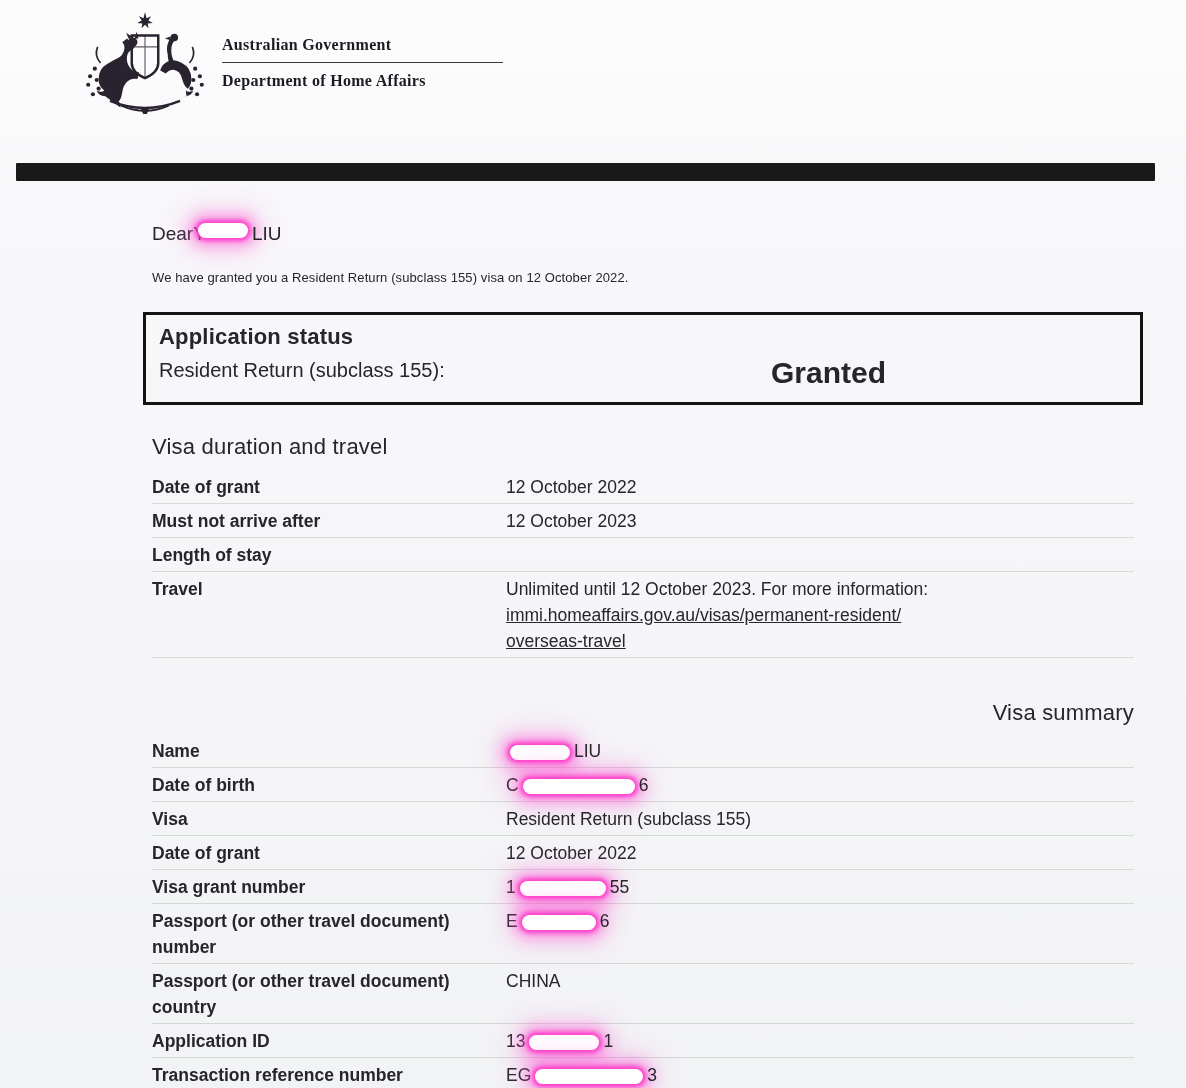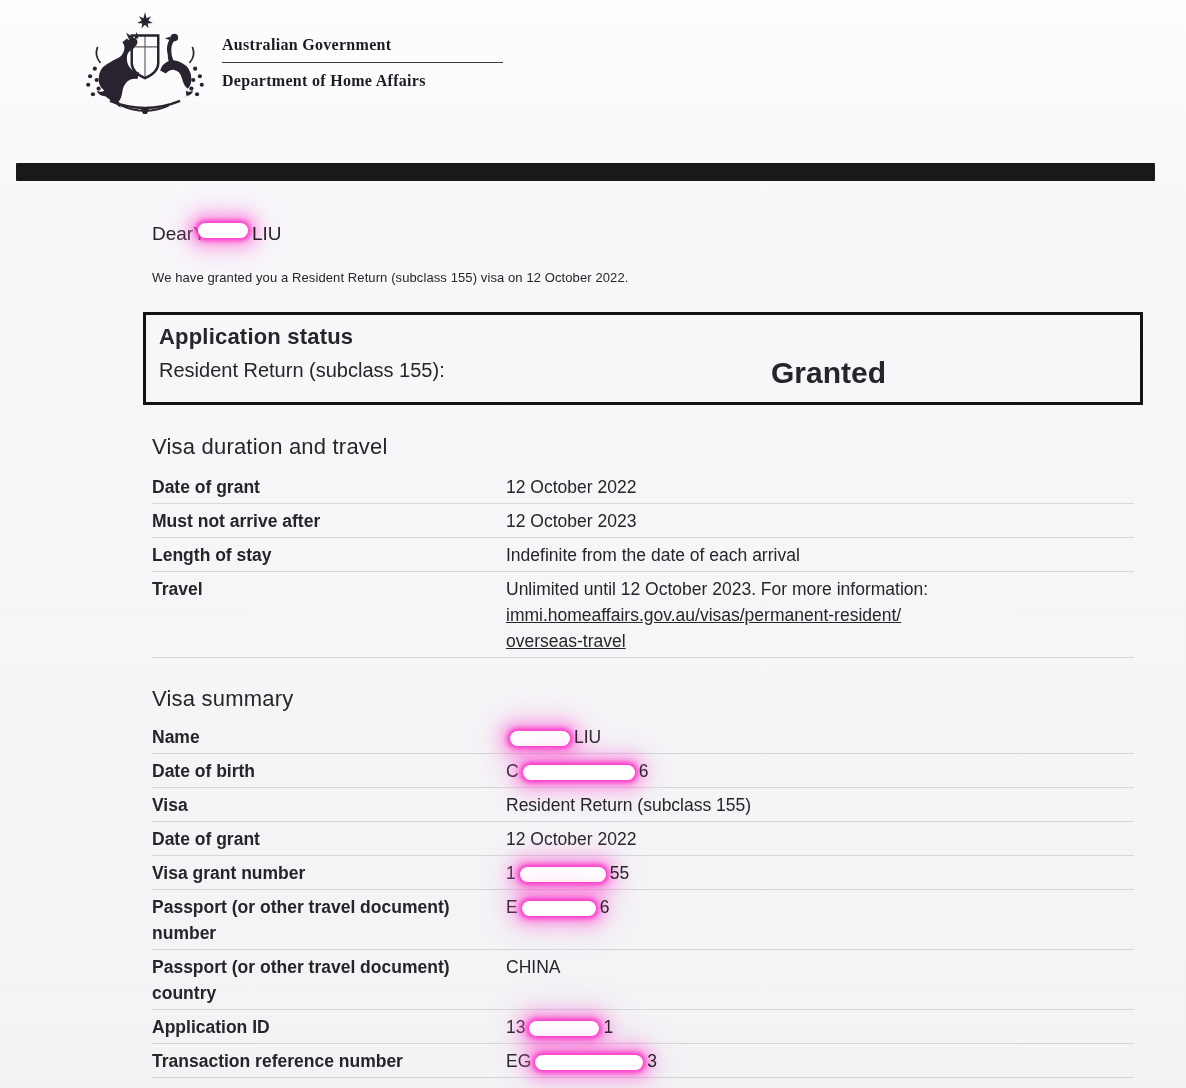--- a/index.html
+++ b/index.html
@@ -35,21 +35,21 @@
     margin-top:27px; margin-left:-9px; width:1000px;
     border:3px solid #131313; padding:9px 12px 15px 13px; position:relative;
   }
   .status-title{ font-size:22px; font-weight:bold; letter-spacing:.2px; }
   .status-row{ position:relative; margin-top:9px; font-size:20px; height:28px; }
   .status-granted{ position:absolute; left:612px; top:-3px; font-size:30px; font-weight:bold; }
 
   
   .section-title{ font-size:22px; font-weight:normal; letter-spacing:.2px; }
   .sec-duration .section-title{ margin-top:29px; margin-bottom:10px; }
-  .sec-summary  .section-title{ margin-top:28px; margin-bottom:8px; }
+  .sec-summary  .section-title{ margin-top:42px; margin-bottom:8px;text-align:right; }
 
   .row{
     display:flex; align-items:flex-start; padding:4px 0 3px 0;
     border-bottom:1px solid rgba(150,162,152,.33);
     font-size:17.5px; line-height:26px; min-height:33px;
   }
   .row .label{ width:326px; flex:0 0 326px; font-weight:bold; padding-right:10px; }
   .row .value{ flex:1; display:block;margin-left:28px; }
   .value-flex{ display:flex; align-items:center; gap:4px; }
 
@@ -145,21 +145,20 @@
       <div class="row">
         <div class="label">Date of grant</div>
         <div class="value">12 October 2022</div>
       </div>
       <div class="row">
         <div class="label">Must not arrive after</div>
         <div class="value">12 October 2023</div>
       </div>
       <div class="row">
         <div class="label">Length of stay</div>
-        <div class="value">Indefinite from the date of each arrival</div>
       </div>
       <div class="row">
         <div class="label">Travel</div>
         <div class="value">
           <span>Unlimited until 12 October 2023. For more information:</span><br>
           <span class="link">immi.homeaffairs.gov.au/visas/permanent-resident/</span><br>
           <span class="link">overseas-travel</span>
         </div>
       </div>
     </div>

